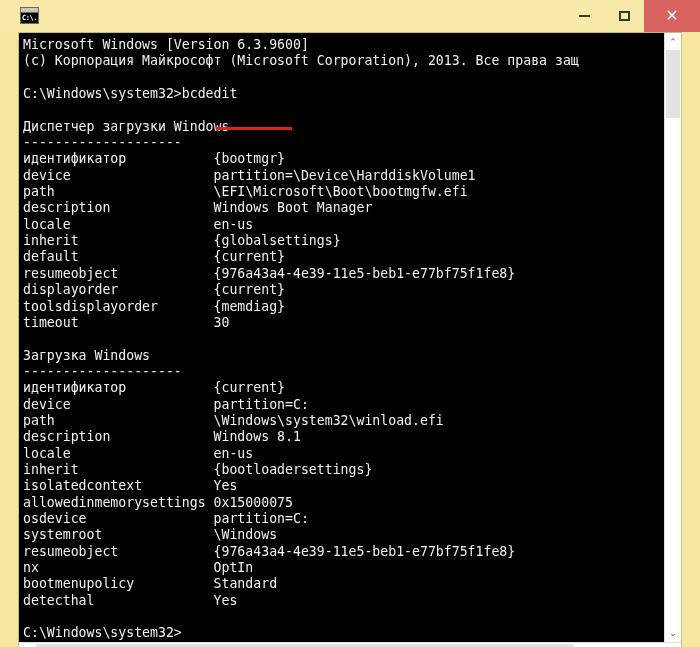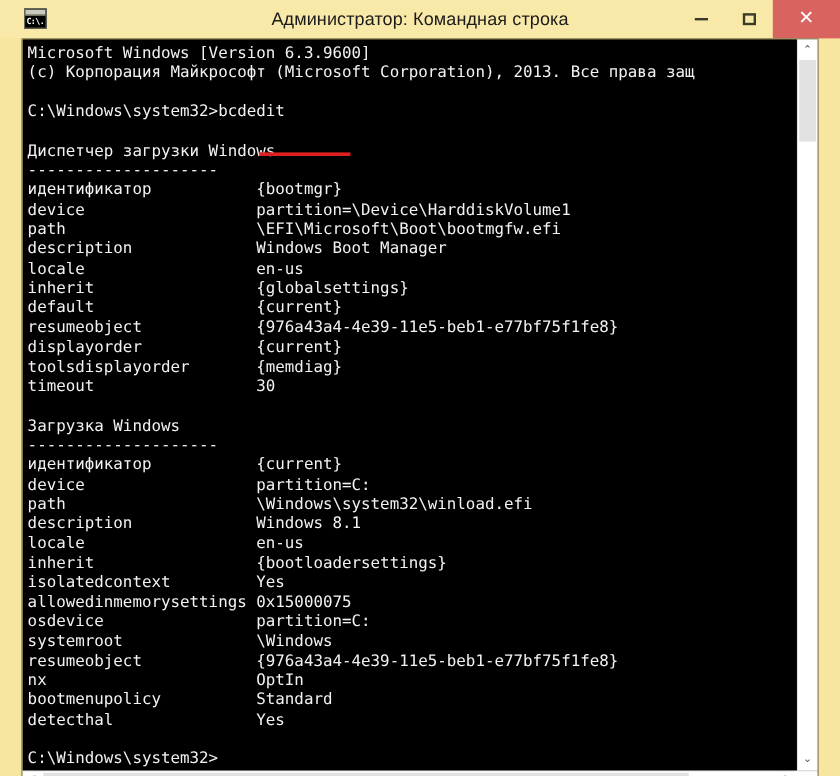--- a/index.html
+++ b/index.html
@@ -227,21 +227,20 @@
 </head>
 <body>
 
 <div class="window">
 
   <div class="titlebar">
     <div class="app-icon">
       <div class="icon-titlestrip"></div>
       <div class="icon-text">C:\.</div>
     </div>
-    <div class="title-text">Администратор: Командная строка</div>
     <div class="winbtns">
       <div class="winbtn">
         <span class="glyph-min"></span>
       </div>
       <div class="winbtn">
         <span class="glyph-max"></span>
       </div>
       <div class="winbtn winbtn-close">
         <span class="glyph-close">✕</span>
       </div>

